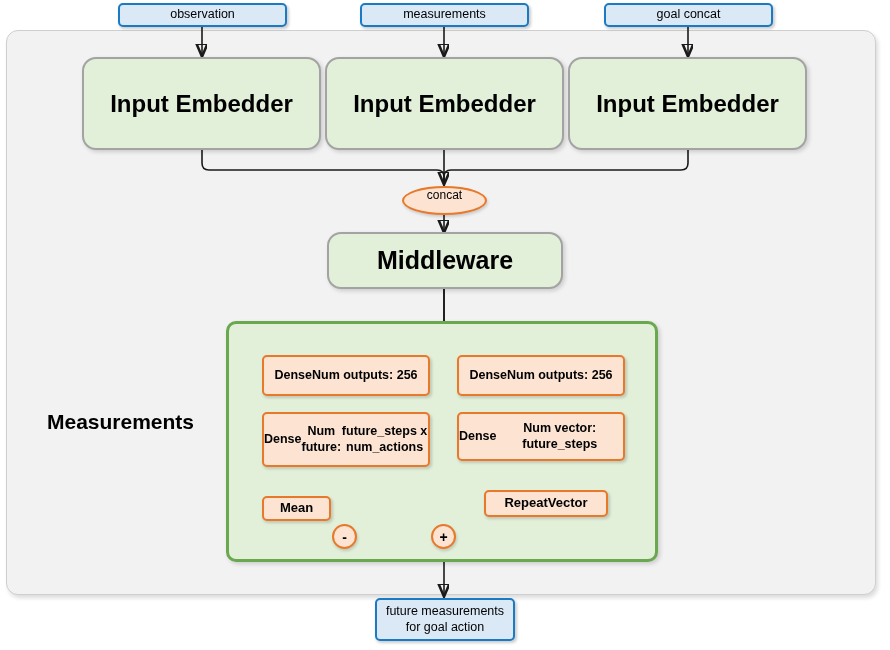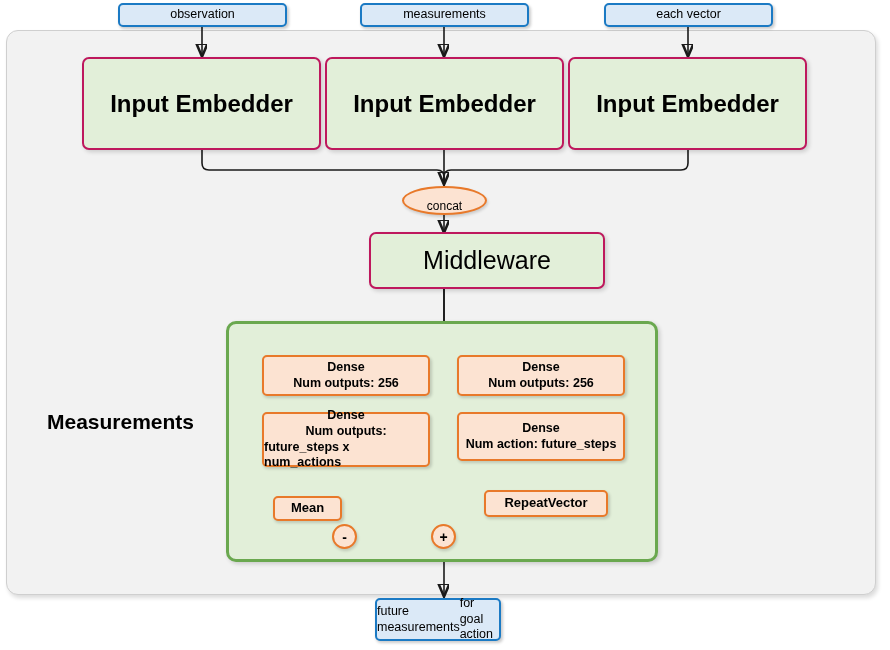--- a/index.html
+++ b/index.html
@@ -17,21 +17,21 @@
     height: 650px;
     background: #ffffff;
     overflow: hidden;
   }
   .node {
     position: absolute;
     box-sizing: border-box;
     display: flex;
     align-items: center;
     justify-content: center;
-    text-align: left;
+    text-align: center;
     line-height: 1.25;
   }
 
   
   .outer-container {
     position: absolute;
     left: 6px;
     top: 30px;
     width: 870px;
     height: 565px;
@@ -48,74 +48,73 @@
     border: 2px solid #1b7ac4;
     border-radius: 5px;
     color: #000000;
     font-size: 12.5px;
     box-shadow: 1.5px 2px 3px rgba(0,0,0,0.20);
   }
 
   
   .green-box {
     background: #e2efd9;
-    border: 2px solid #be185d;
-    border-radius: 7px;
+    border: 2px solid #a3a3a3;
+    border-radius: 14px;
     color: #000000;
     box-shadow: 2px 2px 4px rgba(0,0,0,0.16);
   }
   .green-box.embedder {
     font-size: 24px;
     font-weight: bold;
   }
   .green-box.middleware {
     font-size: 25px;
-    font-weight: normal;
-    margin-left: 42px;
+    font-weight: bold;
   }
 
   
   .head-container {
     position: absolute;
     background: #e2efd9;
     border: 3px solid #6aa84f;
     border-radius: 10px;
     box-sizing: border-box;
     box-shadow: 2px 2px 4px rgba(0,0,0,0.16);
   }
 
   
   .orange-box {
     background: #fce3d2;
     border: 2px solid #e8792a;
     border-radius: 5px;
     color: #000000;
     font-size: 12.5px;
-    flex-direction: column;
+    flex-direction: row;
     box-shadow: 1.5px 2px 3px rgba(0,0,0,0.16);
   }
   .orange-box .title {
     font-weight: bold;
   }
   .orange-box .sub {
     font-weight: bold;
   }
   .orange-box.single {
     font-weight: bold;
     font-size: 13px;
   }
 
   
   .ellipse-node {
     position: absolute;
     background: #fce3d2;
     border: 2px solid #e8792a;
     border-radius: 50%;
     display: flex;
-    align-items: flex-end;
+    align-items: flex-start;
     justify-content: center;
     font-size: 12px;
     color: #000;
     box-sizing: border-box;
     box-shadow: 1px 2px 3px rgba(0,0,0,0.16);
   }
 
   
   .op-circle {
     position: absolute;
@@ -212,21 +211,21 @@
     <div>Measurements</div>
   </div>
 
   <div class="node io-box" style="left:118px; top:3px; width:169px; height:24px;">
     <span>observation</span>
   </div>
   <div class="node io-box" style="left:360px; top:3px; width:169px; height:24px;">
     <span>measurements</span>
   </div>
   <div class="node io-box" style="left:604px; top:3px; width:169px; height:24px;">
-    <span>each vector</span>
+    <span>goal concat</span>
   </div>
 
   <div class="node green-box embedder" style="left:82px; top:57px; width:239px; height:93px;">
     <span>Input Embedder</span>
   </div>
   <div class="node green-box embedder" style="left:325px; top:57px; width:239px; height:93px;">
     <span>Input Embedder</span>
   </div>
   <div class="node green-box embedder" style="left:568px; top:57px; width:239px; height:93px;">
     <span>Input Embedder</span>
@@ -240,48 +239,48 @@
     <span>Middleware</span>
   </div>
 
   <div class="node orange-box" style="left:262px; top:355px; width:168px; height:41px;">
     <span class="title">Dense</span>
     <span class="sub">Num outputs: 256</span>
   </div>
 
   <div class="node orange-box" style="left:262px; top:412px; width:168px; height:55px;">
     <span class="title">Dense</span>
-    <span class="sub">Num outputs:</span>
+    <span class="sub">Num future:</span>
     <span class="sub">future_steps x num_actions</span>
   </div>
 
-  <div class="node orange-box single" style="left:273px; top:496px; width:69px; height:25px;">
+  <div class="node orange-box single" style="left:262px; top:496px; width:69px; height:25px;">
     <span>Mean</span>
   </div>
 
   <div class="op-circle" style="left:332px; top:524px; width:25px; height:25px;">
     <span>-</span>
   </div>
 
   <div class="node orange-box" style="left:457px; top:355px; width:168px; height:41px;">
     <span class="title">Dense</span>
     <span class="sub">Num outputs: 256</span>
   </div>
 
   <div class="node orange-box" style="left:457px; top:412px; width:168px; height:49px;">
     <span class="title">Dense</span>
-    <span class="sub">Num action: future_steps</span>
+    <span class="sub">Num vector: future_steps</span>
   </div>
 
   <div class="node orange-box single" style="left:484px; top:490px; width:124px; height:27px;">
     <span>RepeatVector</span>
   </div>
 
   <div class="op-circle" style="left:431px; top:524px; width:25px; height:25px;">
     <span>+</span>
   </div>
 
-  <div class="node io-box" style="left:375px; top:598px; width:126px; height:43px; flex-direction:row;">
+  <div class="node io-box" style="left:375px; top:598px; width:140px; height:43px; flex-direction:column;">
     <span>future measurements</span>
     <span>for goal action</span>
   </div>
 
 </div>
 
 </body></html>

